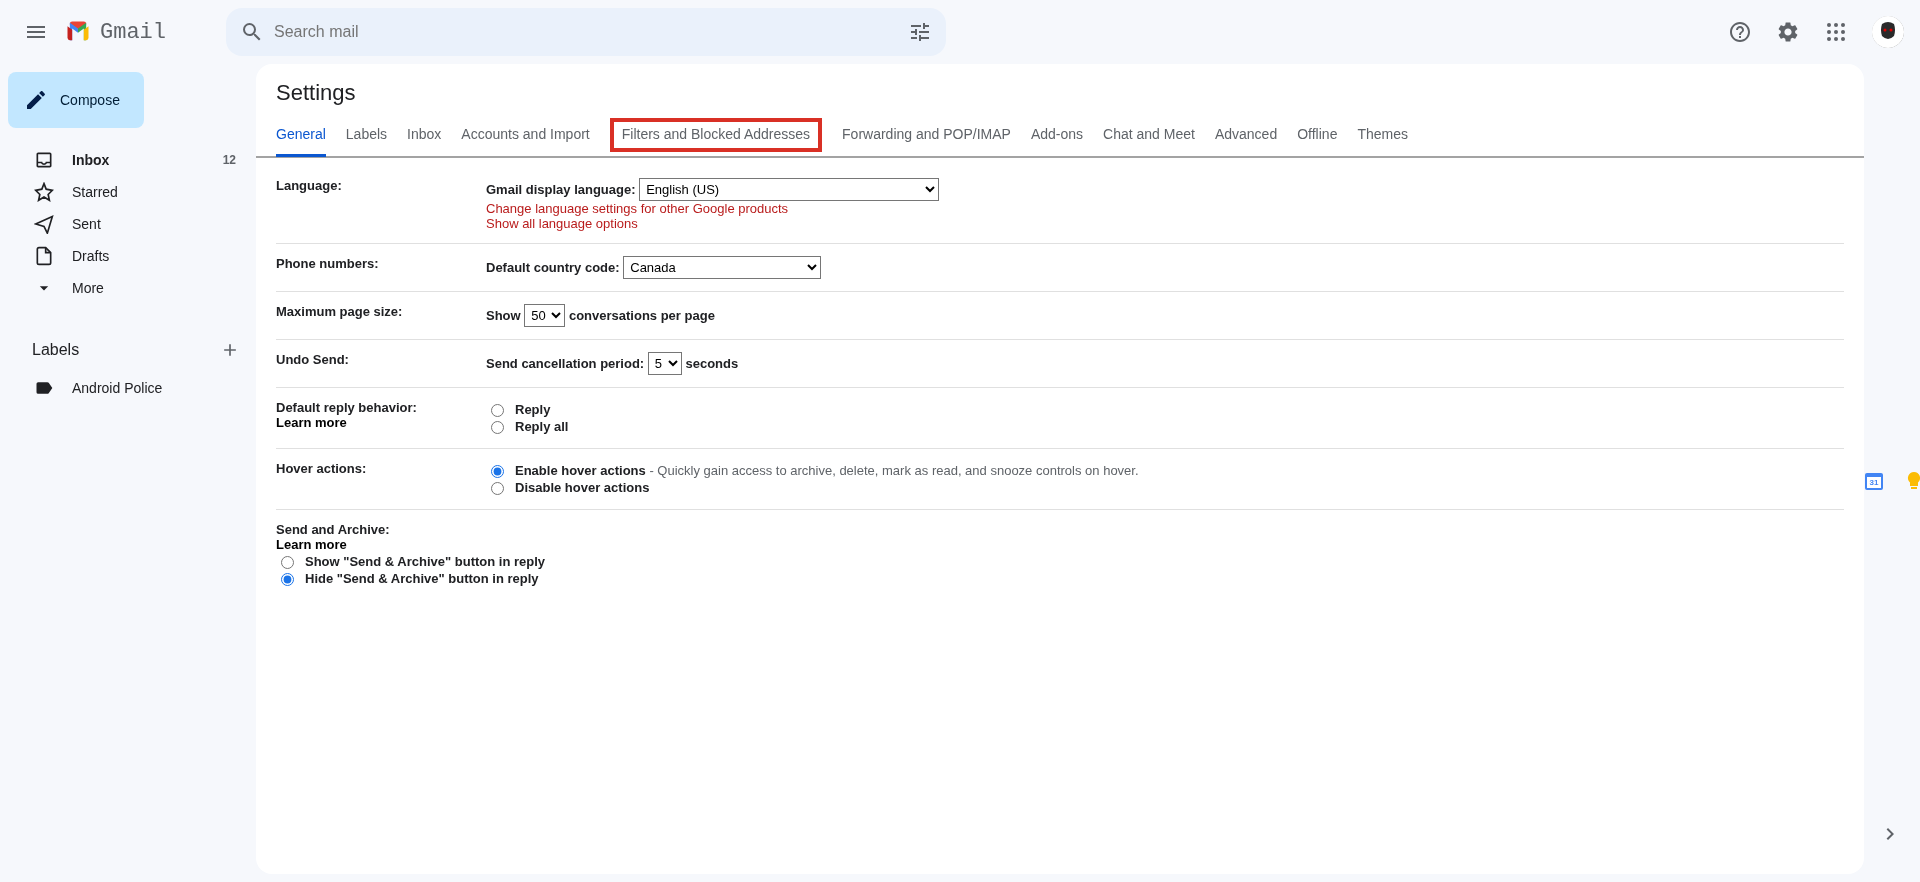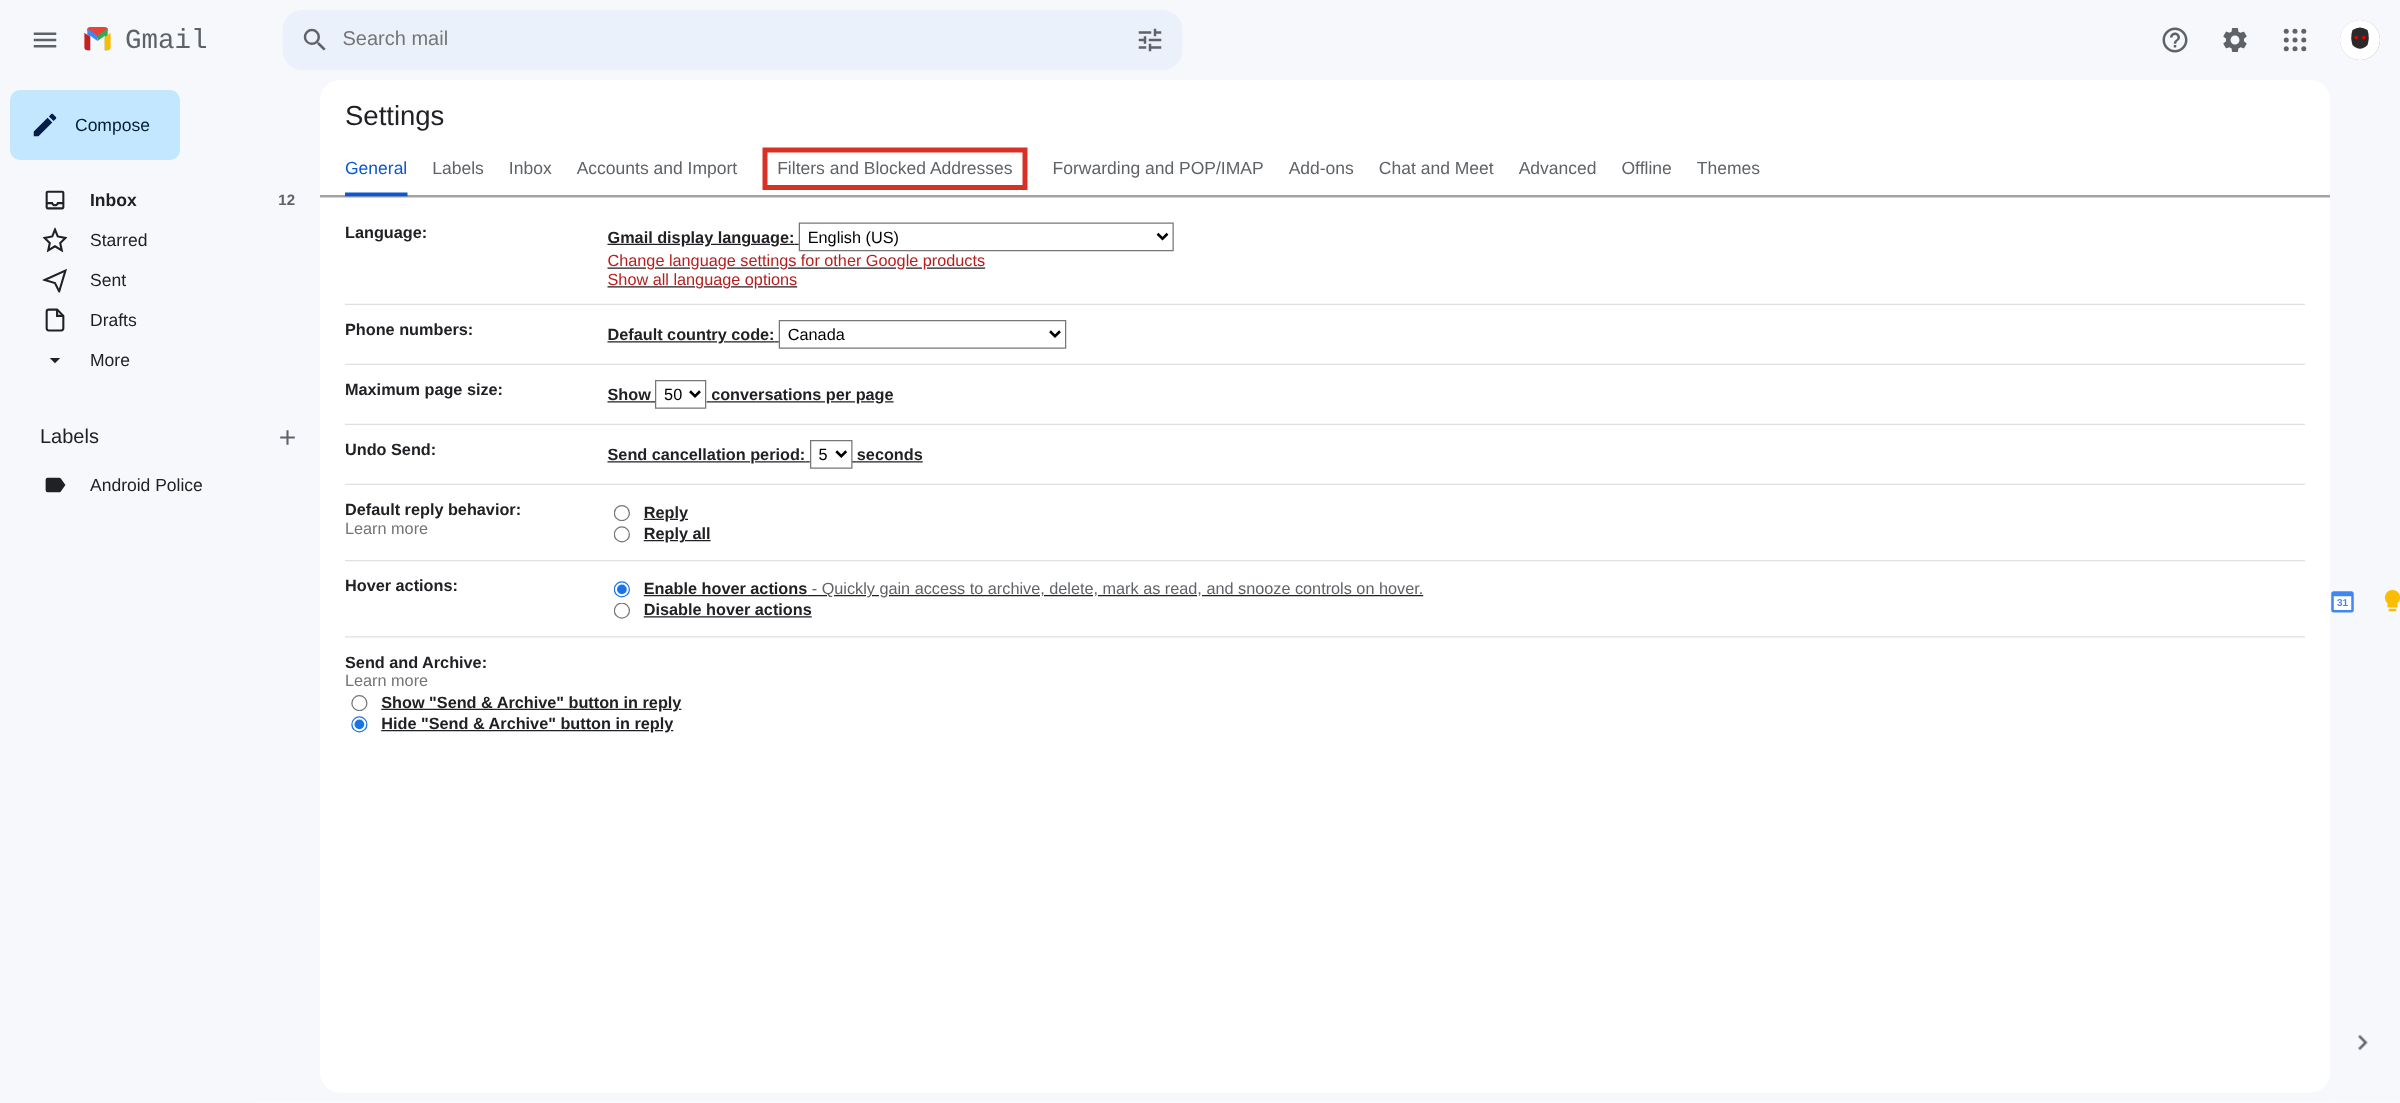--- a/index.html
+++ b/index.html
@@ -210,27 +210,27 @@
     padding: 12px 0;
     border-bottom: 1px solid #e0e0e0;
     font-size: 13px;
   }
   .setting-label {
     width: 210px;
     font-weight: 700;
     font-size: 13px;
   }
   .setting-label .learn {
-    font-weight: 400;
-    color: #737373;
+    font-weight: 700;
+    color: #000000;
     display: block;
     cursor: pointer;
     font-size: 13px;
   }
-  .setting-value { flex: 1; text-decoration: underline; }
+  .setting-value { flex: 1; }
   .link { color: #b91c1c; cursor: pointer; }
   select {
     font-size: 13px;
     padding: 2px;
     border: 1px solid #767676;
     background: #fff;
   }
   .radio-row {
     display: flex;
     align-items: flex-start;
@@ -450,21 +450,21 @@
           <select style="width:300px;"><option>English (US)</option></select><br>
           <span class="link">Change language settings for other Google products</span><br>
           <span class="link">Show all language options</span>
         </div>
       </div>
 
       <div class="setting-row">
         <div class="setting-label">Phone numbers:</div>
         <div class="setting-value">
           <span class="bold">Default country code:</span>
-          <select style="width:230px;"><option>Canada</option></select>
+          <select style="width:198px;"><option>Canada</option></select>
         </div>
       </div>
 
       <div class="setting-row">
         <div class="setting-label">Maximum page size:</div>
         <div class="setting-value">
           <span class="bold">Show</span>
           <select><option>50</option></select>
           <span class="bold">conversations per page</span>
         </div>

